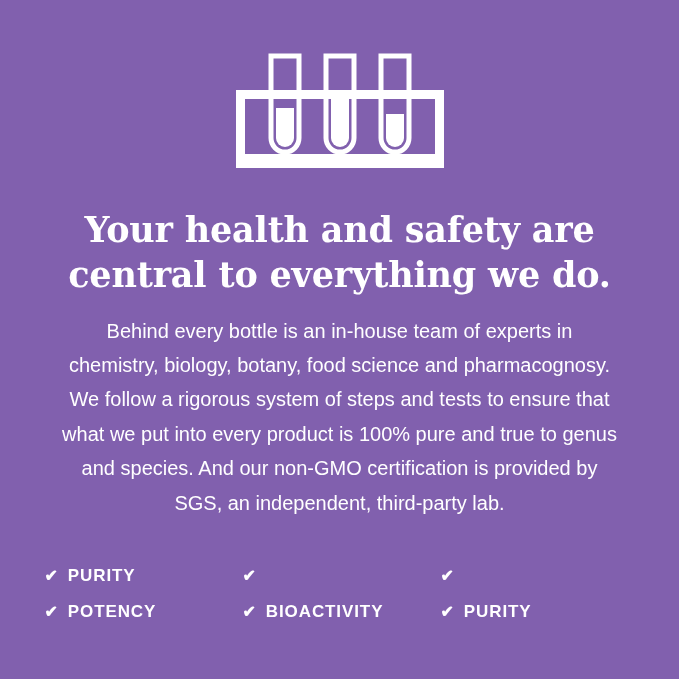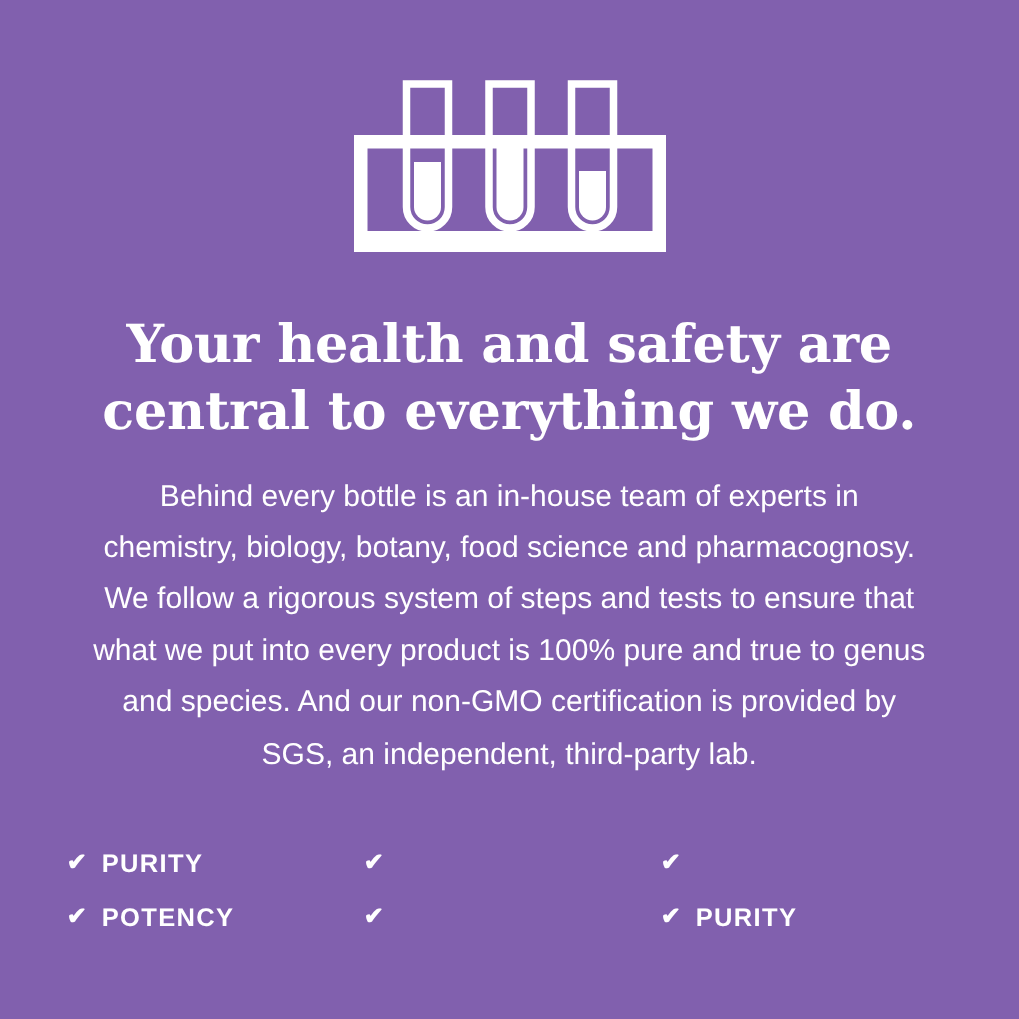--- a/index.html
+++ b/index.html
@@ -117,20 +117,21 @@
     </div>
     <div class="feature">
       <span class="check">✔</span>
     </div>
     <div class="feature">
       <span class="check">✔</span>
       <span>POTENCY</span>
     </div>
     <div class="feature">
       <span class="check">✔</span>
+      <span>BIOACTIVITY</span>
     </div>
     <div class="feature">
       <span class="check">✔</span>
       <span>PURITY</span>
     </div>
   </div>
 
 </div>
 
 </body></html>

